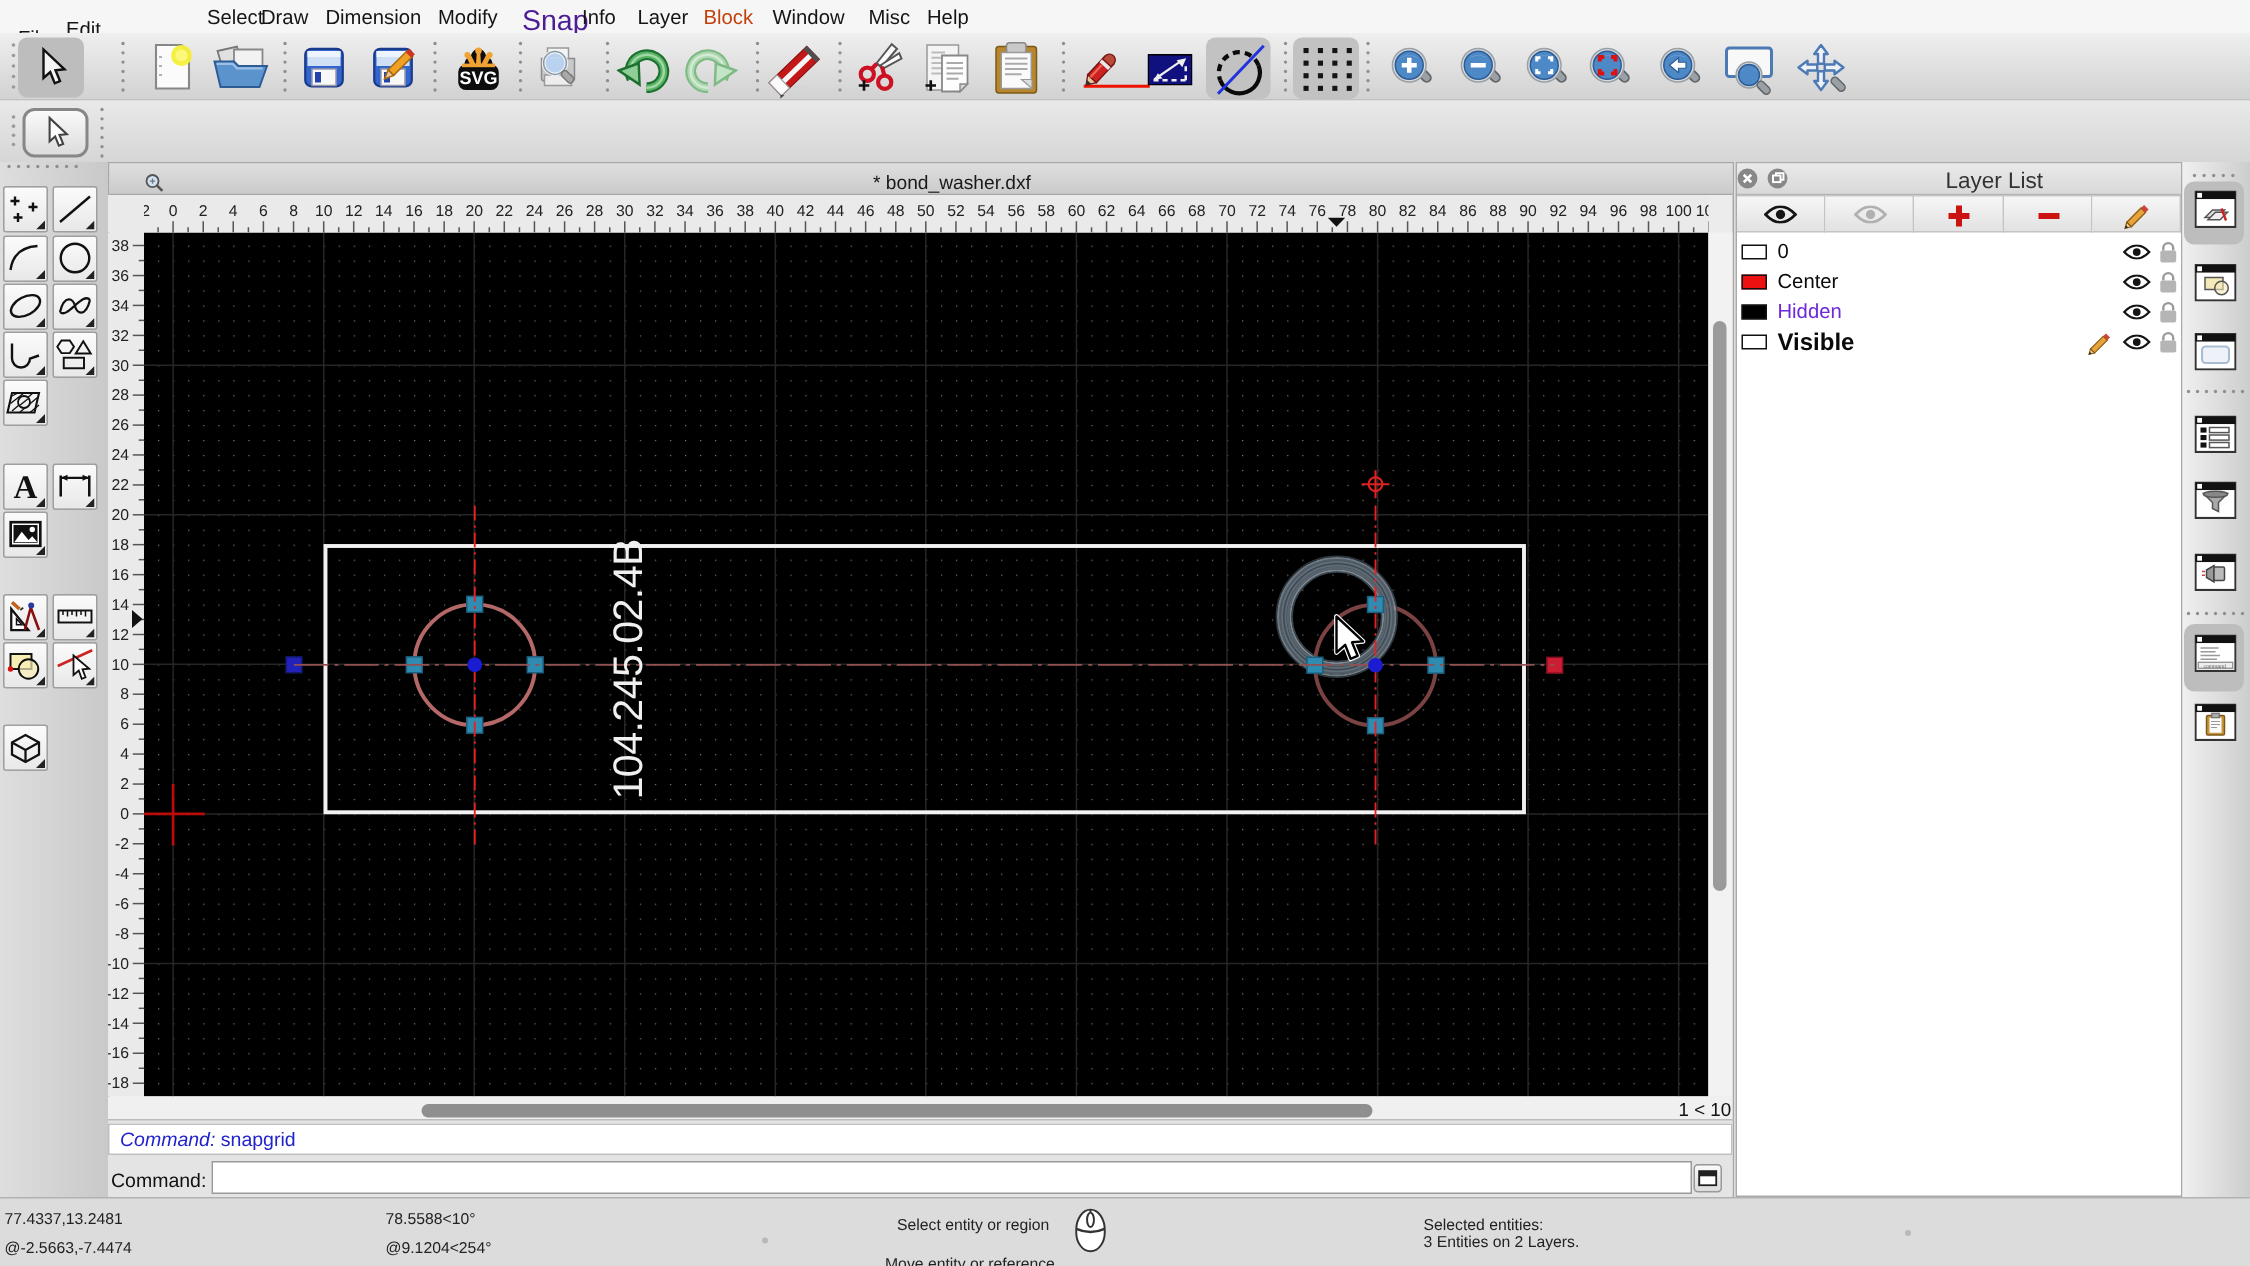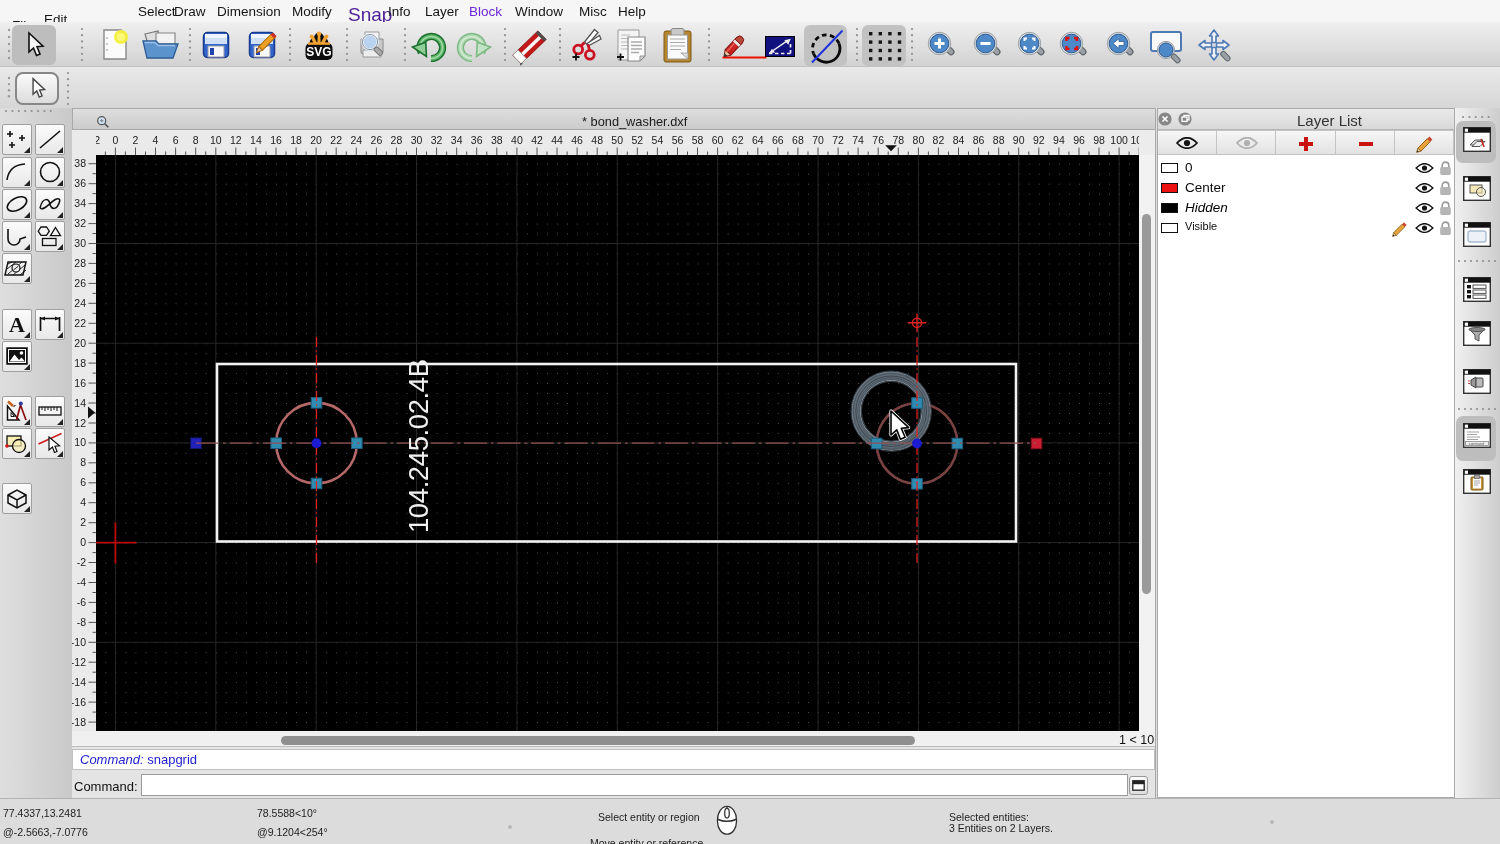--- a/index.html
+++ b/index.html
@@ -13,21 +13,21 @@
 <span class="abs" style="left:12px;top:18px;font-size:13.5px;color:#151515;">File</span>
 <span class="abs" style="left:44px;top:12px;font-size:13.5px;color:#151515;">Edit</span>
 <span class="abs" style="left:80px;top:3.5px;font-size:13.5px;color:#151515;margin-top:29px;">View</span>
 <span class="abs" style="left:138px;top:3.5px;font-size:13.5px;color:#151515;">Select</span>
 <span class="abs" style="left:174px;top:3.5px;font-size:13.5px;color:#151515;">Draw</span>
 <span class="abs" style="left:217px;top:3.5px;font-size:13.5px;color:#151515;">Dimension</span>
 <span class="abs" style="left:292px;top:3.5px;font-size:13.5px;color:#151515;">Modify</span>
 <span class="abs" style="left:348px;top:3.5px;font-size:19px;color:#4c1d95;">Snap</span>
 <span class="abs" style="left:388px;top:3.5px;font-size:13.5px;color:#151515;">Info</span>
 <span class="abs" style="left:425px;top:3.5px;font-size:13.5px;color:#151515;">Layer</span>
-<span class="abs" style="left:469px;top:3.5px;font-size:13.5px;color:#6d28d9;">Block</span>
+<span class="abs" style="left:469px;top:3.5px;font-size:13.5px;color:#c2410c;">Block</span>
 <span class="abs" style="left:515px;top:3.5px;font-size:13.5px;color:#151515;">Window</span>
 <span class="abs" style="left:579px;top:3.5px;font-size:13.5px;color:#151515;">Misc</span>
 <span class="abs" style="left:618px;top:3.5px;font-size:13.5px;color:#151515;">Help</span>
 <div class="abs" style="left:0;top:22px;width:1500px;height:45px;background:linear-gradient(#efefef,#d2d2d2);border-bottom:1px solid #c2c2c2;box-sizing:border-box;"></div>
 <div class="abs" style="left:0;top:67px;width:1500px;height:41px;background:linear-gradient(#e9e9e9,#d6d6d6);"></div>
 <svg class="abs" style="left:7px;top:28px" width="4" height="35">
     <circle cx="2" cy="2" r="1.2" fill="#9a9a9a"></circle>
     <circle cx="2" cy="9" r="1.2" fill="#9a9a9a"></circle>
     <circle cx="2" cy="16" r="1.2" fill="#9a9a9a"></circle>
     <circle cx="2" cy="23" r="1.2" fill="#9a9a9a"></circle>
@@ -845,31 +845,31 @@
 <span class="abs" style="left:1185px;top:180px;font-size:13.5px;color:#0a0a0a;">Center</span>
 <svg class="abs" style="left:1415px;top:183px" width="19" height="10" viewBox="0 0 22 12">
     <path d="M1 6 Q11 -4.5 21 6 Q11 16.5 1 6 z" fill="none" stroke="#151515" stroke-width="1.8"></path>
     <circle cx="11" cy="6" r="3.1" fill="#151515"></circle>
   </svg>
 <svg class="abs" style="left:1439px;top:181px" width="13" height="15" viewBox="0 0 13 15">
     <path d="M3.2 6 V4.4 a3.3 3.3 0 0 1 6.6 0 V6" fill="none" stroke="#9a9a9a" stroke-width="1.6"></path>
     <rect x="1.2" y="6" width="10.6" height="8" rx="1.4" fill="#b5b5b5"></rect>
   </svg>
 <div class="abs" style="left:1161px;top:203px;width:17px;height:10px;background:#000000;border:1.4px solid #111;box-sizing:border-box;"></div>
-<span class="abs" style="left:1185px;top:200px;font-size:13.5px;color:#000000;font-style:italic;">Hidden</span>
+<span class="abs" style="left:1185px;top:200px;font-size:13.5px;color:#6d28d9;">Hidden</span>
 <svg class="abs" style="left:1415px;top:203px" width="19" height="10" viewBox="0 0 22 12">
     <path d="M1 6 Q11 -4.5 21 6 Q11 16.5 1 6 z" fill="none" stroke="#151515" stroke-width="1.8"></path>
     <circle cx="11" cy="6" r="3.1" fill="#151515"></circle>
   </svg>
 <svg class="abs" style="left:1439px;top:201px" width="13" height="15" viewBox="0 0 13 15">
     <path d="M3.2 6 V4.4 a3.3 3.3 0 0 1 6.6 0 V6" fill="none" stroke="#9a9a9a" stroke-width="1.6"></path>
     <rect x="1.2" y="6" width="10.6" height="8" rx="1.4" fill="#b5b5b5"></rect>
   </svg>
 <div class="abs" style="left:1161px;top:223px;width:17px;height:10px;background:#ffffff;border:1.4px solid #111;box-sizing:border-box;"></div>
-<span class="abs" style="left:1185px;top:220px;font-size:11px;color:#0a0a0a;">Visible</span>
+<span class="abs" style="left:1185px;top:220px;font-size:16px;color:#0a0a0a;font-weight:bold;">Visible</span>
 <svg class="abs" style="left:1392px;top:220px" width="17" height="17" viewBox="0 0 17 17">
     <g transform="translate(3,14) rotate(-45)">
       <rect x="0" y="-1.9" width="12" height="3.8" fill="#e8a33d" stroke="#8a5a10" stroke-width="0.8"></rect>
       <path d="M0 -1.9 L-3.4 0 L0 1.9 z" fill="#e8cf9a" stroke="#8a5a10" stroke-width="0.7"></path>
       <path d="M-3.4 0 L-1.7 -0.95 L-1.7 0.95 z" fill="#222"></path>
       <rect x="12" y="-1.9" width="2.6" height="3.8" fill="#cc4433"></rect>
     </g>
   </svg>
 <svg class="abs" style="left:1415px;top:223px" width="19" height="10" viewBox="0 0 22 12">
     <path d="M1 6 Q11 -4.5 21 6 Q11 16.5 1 6 z" fill="none" stroke="#151515" stroke-width="1.8"></path>
@@ -972,21 +972,21 @@
 <rect x="0.7" y="0.7" width="26.6" height="23.6" fill="#fff" stroke="#333" stroke-width="1.4"></rect>
 <rect x="0.7" y="0.7" width="26.6" height="5" fill="#111"></rect>
 <rect x="1.8" y="1.6" width="3.2" height="3.2" fill="#fff"></rect>
     <rect x="8" y="8" width="12" height="13" rx="1" fill="#c8963c" stroke="#7a5a18"></rect>
 <rect x="10" y="9.5" width="8" height="10" fill="#fafafa"></rect>
 <rect x="11.5" y="6.5" width="5" height="3" fill="#aaa" stroke="#666" stroke-width="0.7"></rect>
 <path d="M11 12 h6 M11 14 h6 M11 16 h4" stroke="#999" stroke-width="0.8"></path>
   </svg>
 <div class="abs" style="left:0;top:798px;width:1500px;height:46px;background:#dcdcdc;border-top:1px solid #b2b2b2;box-sizing:border-box;"></div>
 <span class="abs" style="left:3px;top:807px;font-size:10.5px;color:#222;">77.4337,13.2481</span>
-<span class="abs" style="left:3px;top:826px;font-size:10.5px;color:#222;">@-2.5663,-7.0776</span>
+<span class="abs" style="left:3px;top:826px;font-size:10.5px;color:#222;">@-2.5663,-7.4474</span>
 <span class="abs" style="left:257px;top:807px;font-size:10.5px;color:#222;">78.5588&lt;10°</span>
 <span class="abs" style="left:257px;top:826px;font-size:10.5px;color:#222;">@9.1204&lt;254°</span>
 <span class="abs" style="left:598px;top:811px;font-size:10.5px;color:#222;">Select entity or region</span>
 <span class="abs" style="left:590px;top:822px;font-size:10.5px;color:#222;margin-top:15px;">Move entity or reference</span>
 <span class="abs" style="left:949px;top:811px;font-size:10.5px;color:#222;">Selected entities:</span>
 <span class="abs" style="left:949px;top:822px;font-size:10.5px;color:#222;">3 Entities on 2 Layers.</span>
 <svg class="abs" style="left:715px;top:805px" width="24" height="31" viewBox="0 0 24 31">
 <path d="M2.5 15 a9.5 13.6 0 0 1 19 0 v1.6 a9.5 12.6 0 0 1 -19 0 z" fill="#fff" stroke="#333" stroke-width="1.3"></path>
 <path d="M2.6 14.2 Q12 18.4 21.4 14.2" stroke="#333" stroke-width="1.6" fill="none"></path>
 <ellipse cx="12" cy="8.2" rx="2.3" ry="4.8" fill="#fff" stroke="#333" stroke-width="1.3"></ellipse>

